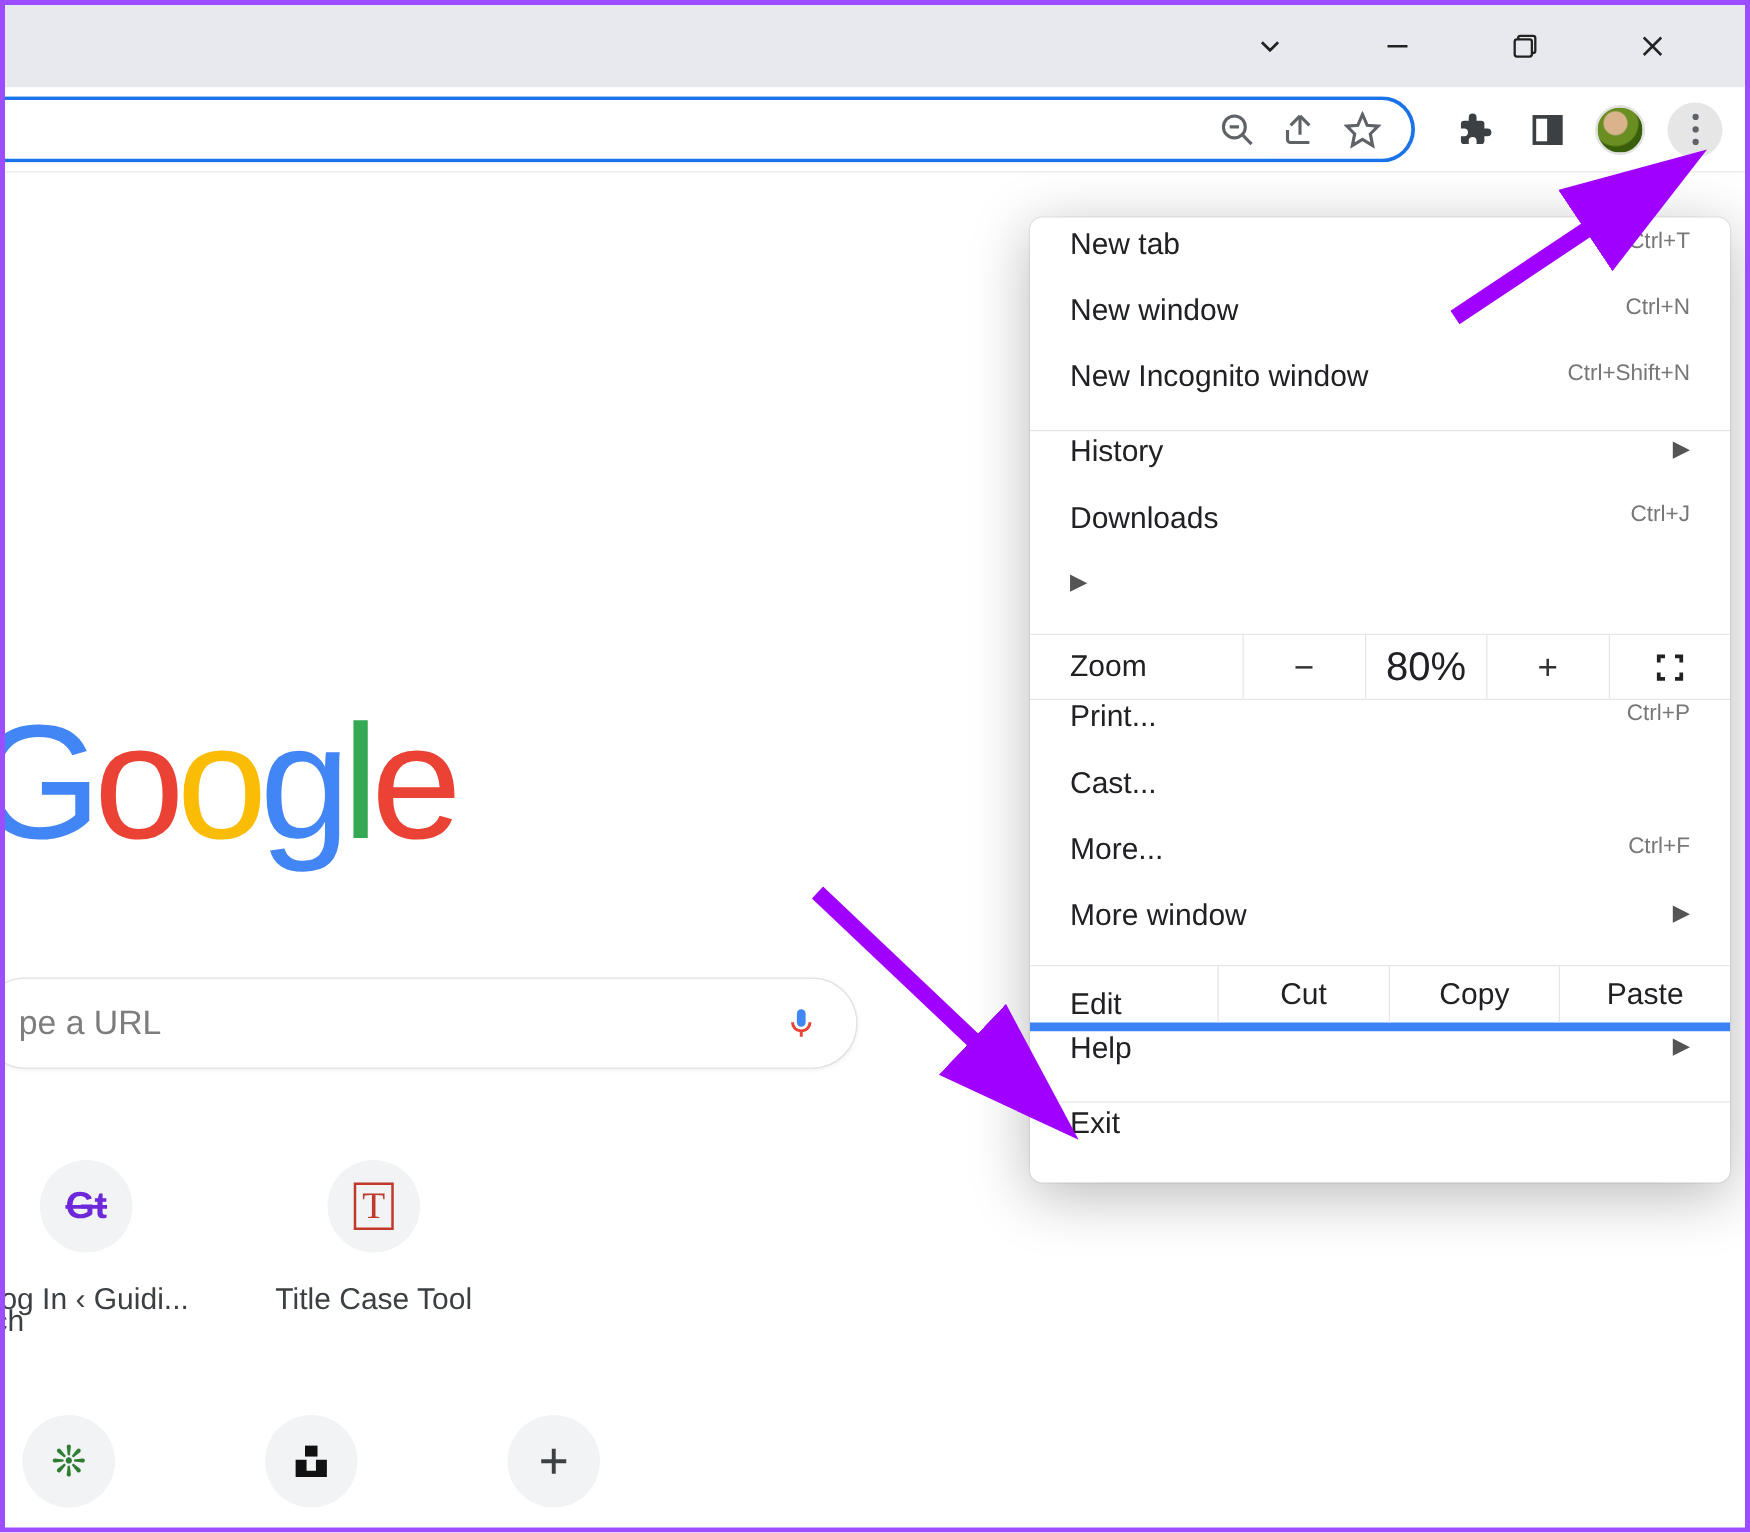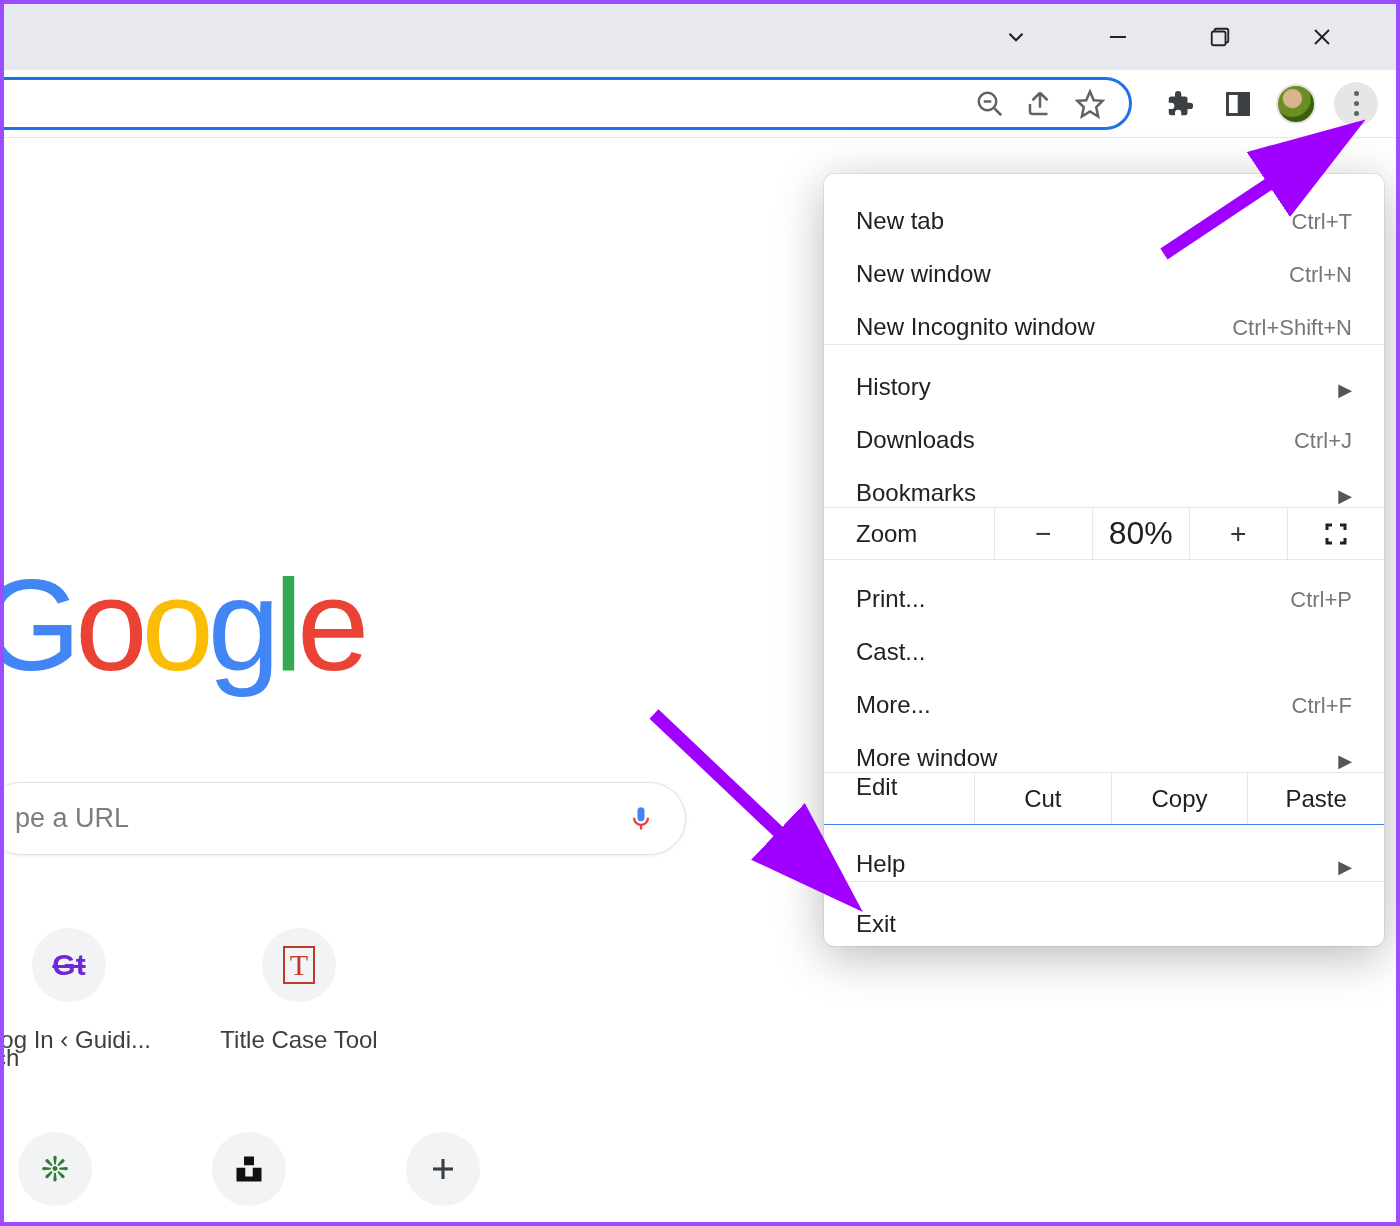--- a/index.html
+++ b/index.html
@@ -65,31 +65,31 @@
 
   .shortcuts2 { position: absolute; left: 0px; top: 1128px; display: flex; gap: 120px; padding-left: 14px; }
   .shortcuts2 .sc-ic { width: 74px; height: 74px; }
 
   
   .menu {
     position: absolute; top: 170px; right: 12px; width: 560px; background: #fff;
     border-radius: 10px; box-shadow: 0 10px 48px rgba(0,0,0,0.28), 0 0 0 1px rgba(0,0,0,0.06);
     font-size: 24px; color: #202124; padding: 8px 0;
   }
-  .mi { height: 53px; display: flex; align-items: flex-end; padding: 0 32px; gap: 28px; }
+  .mi { height: 53px; display: flex; align-items: flex-start; padding: 0 32px; gap: 28px; }
   .mi .lbl { flex: 1; }
-  .mi .sc-key { color: #777; font-size: 22px; }
+  .mi .sc-key { color: #777; font-size: 18px; }
   .mi .chev { color: #555; font-size: 18px; }
   .mi.hov { background: #f1f1f1; }
   .sep { height: 1px; background: #e6e6e6; margin: 3px 0; }
   .zoom-row { height: 53px; display: flex; align-items: center; border-top:1px solid #e6e6e6; border-bottom:1px solid #e6e6e6; }
   .zoom-row .lbl { width: 170px; padding-left: 32px; }
   .zoom-cell { flex:1; height:100%; display:flex; align-items:center; justify-content:center; border-left:1px solid #e6e6e6; font-size: 32px; }
   .zoom-cell.small { font-size: 28px; color:#333; font-weight: 400; }
-  .edit-row { height: 53px; display:flex; align-items:flex-start; border-top:1px solid #e6e6e6; border-bottom:1px solid #3b82f6; }
+  .edit-row { height: 53px; display:flex; align-items:flex-end; border-top:1px solid #e6e6e6; border-bottom:7px solid #3b82f6; }
   .edit-row .lbl { width: 150px; padding-left: 32px; }
   .edit-cell { flex:1; height:100%; display:flex; align-items:center; justify-content:center; border-left:1px solid #e6e6e6; }
 
   
   .arrow { position:absolute; pointer-events:none; }
   .arrow svg { overflow: visible; } 
   .ch-lbl { position:absolute; left:-10px; top:1040px; font-size:24px; color:#3c4043; }
 
   svg { display:block; }
 </style>
@@ -232,21 +232,20 @@
     <div class="sep"></div>
     <div class="mi">
         <span class="lbl">History</span>
         <span class="chev">▶</span>
       </div>
     <div class="mi">
         <span class="lbl">Downloads</span>
         <span class="sc-key">Ctrl+J</span>
       </div>
     <div class="mi">
-        <span class="lbl">Bookmarks</span>
         <span class="chev">▶</span>
       </div>
     <div class="zoom-row">
       <span class="lbl">Zoom</span>
       <span class="zoom-cell small">−</span>
       <span class="zoom-cell">80%</span>
       <span class="zoom-cell small">+</span>
       <span class="zoom-cell">
         <svg width="24" height="24" viewBox="0 0 24 24" stroke="#222" stroke-width="3" fill="none">
             <path d="M3 8V3h5M21 8V3h-5M3 16v5h5M21 16v5h-5"></path>

